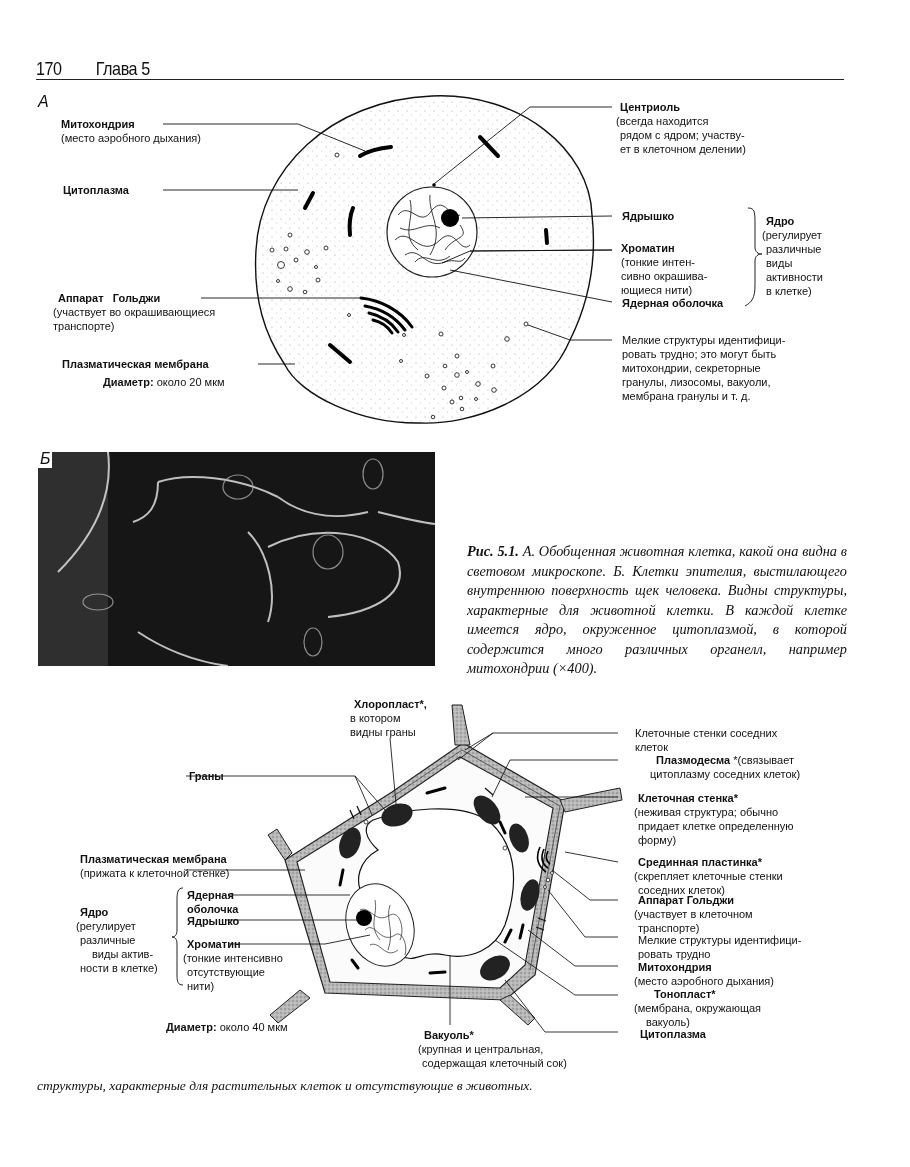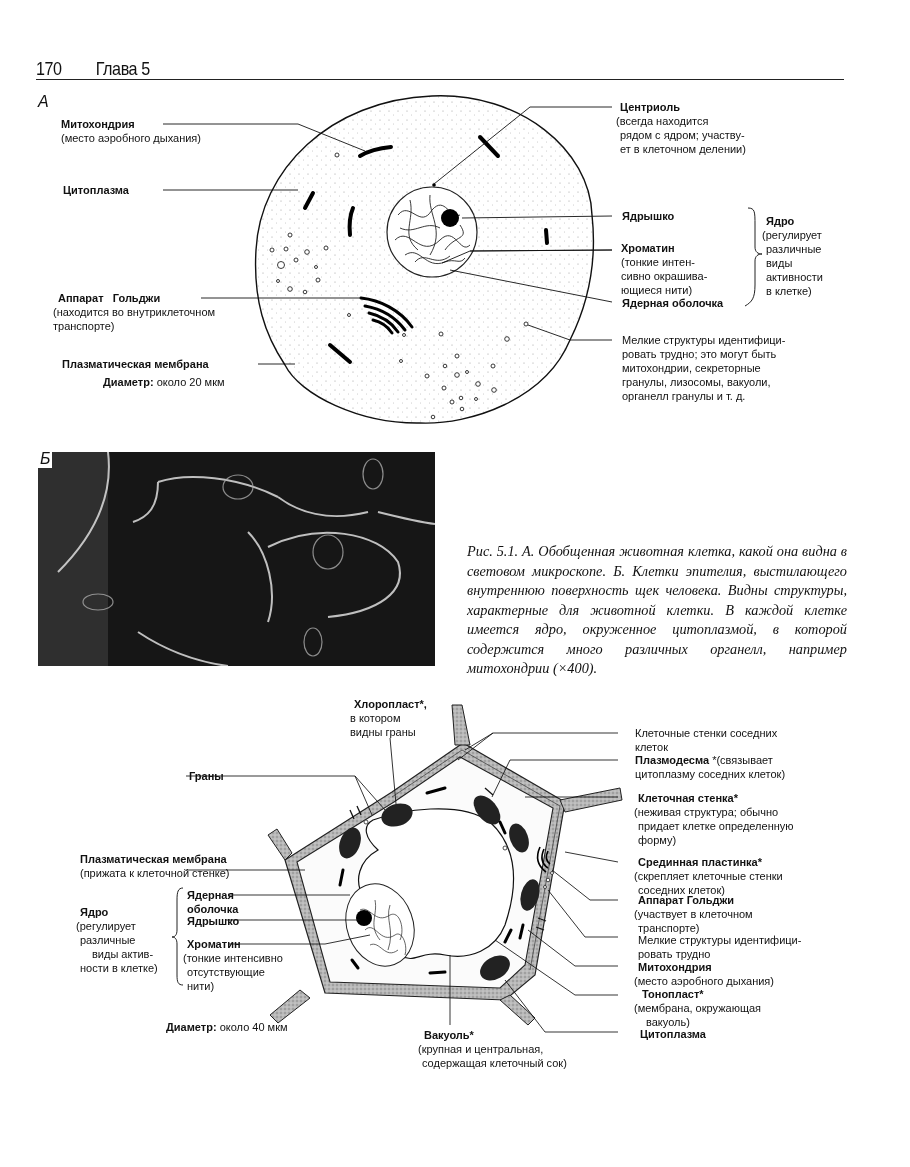--- a/index.html
+++ b/index.html
@@ -215,21 +215,21 @@
 
 <div class="abs panel" style="left:38px;top:93px;">А</div>
 
 <div class="abs lbl" style="left:61px;top:117px;">
   <div class="b">Митохондрия</div>
   <div>(место аэробного дыхания)</div>
 </div>
 <div class="abs lbl b" style="left:63px;top:183px;">Цитоплазма</div>
 <div class="abs lbl" style="left:53px;top:291px;">
   <div class="b" style="margin-left:5px;white-space:pre">Аппарат   Гольджи</div>
-  <div>(находится во внутриклеточном</div>
+  <div>(участвует во окрашивающиеся</div>
   <div>транспорте)</div>
 </div>
 <div class="abs lbl b" style="left:62px;top:357px;">Плазматическая мембрана</div>
 <div class="abs lbl" style="left:103px;top:375px;">
   <span class="b">Диаметр:</span><span> около 20 мкм</span>
 </div>
 
 <div class="abs lbl" style="left:616px;top:100px;">
   <div class="b" style="margin-left:4px">Центриоль</div>
   <div>(всегда находится</div>
@@ -250,21 +250,21 @@
   <div style="margin-left:4px">различные</div>
   <div style="margin-left:4px">виды</div>
   <div style="margin-left:4px">активности</div>
   <div style="margin-left:4px">в клетке)</div>
 </div>
 <div class="abs lbl" style="left:622px;top:333px;">
   <div>Мелкие структуры идентифици-</div>
   <div>ровать трудно; это могут быть</div>
   <div>митохондрии, секреторные</div>
   <div>гранулы, лизосомы, вакуоли,</div>
-  <div>органелл гранулы и т. д.</div>
+  <div>мембрана гранулы и т. д.</div>
 </div>
 
 <div class="abs photo">
   <svg width="397" height="214" style="position:absolute;left:0;top:0;">
     <rect width="397" height="214" fill="#161616"></rect>
     <rect x="0" y="0" width="70" height="214" fill="#3a3a3a" opacity="0.7"></rect>
     <g stroke="#ddd" stroke-width="2" fill="none" opacity="0.85">
       <path d="M70,0 C75,40 60,80 20,120"></path>
       <path d="M120,30 C150,20 200,25 240,45"></path>
       <path d="M240,45 C260,60 290,70 330,60"></path>
@@ -279,21 +279,21 @@
       <ellipse cx="290" cy="100" rx="15" ry="17"></ellipse>
       <ellipse cx="60" cy="150" rx="15" ry="8"></ellipse>
       <ellipse cx="275" cy="190" rx="9" ry="14"></ellipse>
       <ellipse cx="335" cy="22" rx="10" ry="15"></ellipse>
     </g>
   </svg>
   <div class="abs panel" style="left:0;top:-2px;color:#111;background:#fff;padding:0 2px;">Б</div>
 </div>
 
 <div class="abs cap" style="left:467px;top:542px;width:380px;">
-  <span class="b" style="font-weight:normal">Рис. 5.1.</span><span> А. Обобщенная животная клетка, какой она видна в световом микроскопе. Б. Клетки эпителия, выстилающего внутреннюю поверхность щек человека. Видны структуры, характерные для животной клетки. В каждой клетке имеется ядро, окруженное цитоплазмой, в которой содержится много различных органелл, например митохондрии (×400).</span>
+  <span class="b" style="font-weight:bold">Рис. 5.1.</span><span> А. Обобщенная животная клетка, какой она видна в световом микроскопе. Б. Клетки эпителия, выстилающего внутреннюю поверхность щек человека. Видны структуры, характерные для животной клетки. В каждой клетке имеется ядро, окруженное цитоплазмой, в которой содержится много различных органелл, например митохондрии (×400).</span>
 </div>
 
 <div class="abs lbl" style="left:350px;top:697px;">
   <div class="b" style="margin-left:4px">Хлоропласт*,</div>
   <div>в котором</div>
   <div>видны граны</div>
 </div>
 <div class="abs lbl b" style="left:189px;top:769px;">Граны</div>
 <div class="abs lbl" style="left:80px;top:852px;">
   <div class="b">Плазматическая мембрана</div>
@@ -323,21 +323,21 @@
 <div class="abs lbl" style="left:418px;top:1028px;">
   <div class="b" style="margin-left:6px">Вакуоль*</div>
   <div>(крупная и центральная,</div>
   <div style="margin-left:4px">содержащая клеточный сок)</div>
 </div>
 
 <div class="abs lbl" style="left:635px;top:726px;">
   <div>Клеточные стенки соседних</div>
   <div>клеток</div>
 </div>
-<div class="abs lbl" style="left:635px;top:753px;">
+<div class="abs lbl" style="left:650px;top:753px;text-align:center;">
   <div><span class="b">Плазмодесма</span><span> *(связывает</span></div>
   <div>цитоплазму соседних клеток)</div>
 </div>
 <div class="abs lbl" style="left:634px;top:791px;">
   <div class="b" style="margin-left:4px">Клеточная стенка*</div>
   <div>(неживая структура; обычно</div>
   <div style="margin-left:4px">придает клетке определенную</div>
   <div style="margin-left:4px">форму)</div>
 </div>
 <div class="abs lbl" style="left:634px;top:855px;">
@@ -352,20 +352,21 @@
 </div>
 <div class="abs lbl" style="left:638px;top:933px;">
   <div>Мелкие структуры идентифици-</div>
   <div>ровать трудно</div>
 </div>
 <div class="abs lbl" style="left:634px;top:960px;">
   <div class="b" style="margin-left:4px">Митохондрия</div>
   <div>(место аэробного дыхания)</div>
 </div>
 <div class="abs lbl" style="left:634px;top:987px;">
-  <div class="b" style="margin-left:8px">Тонопласт*</div>
+  <div class="b" style="margin-left:20px">Тонопласт*</div>
   <div>(мембрана, окружающая</div>
   <div style="margin-left:12px">вакуоль)</div>
 </div>
 <div class="abs lbl b" style="left:640px;top:1027px;">Цитоплазма</div>
 
 <div class="abs cap2" style="left:37px;top:1076px;width:830px;">
+  <div>структуры, характерные для растительных клеток и отсутствующие в животных.</div>
 </div>
 
 </body></html>

